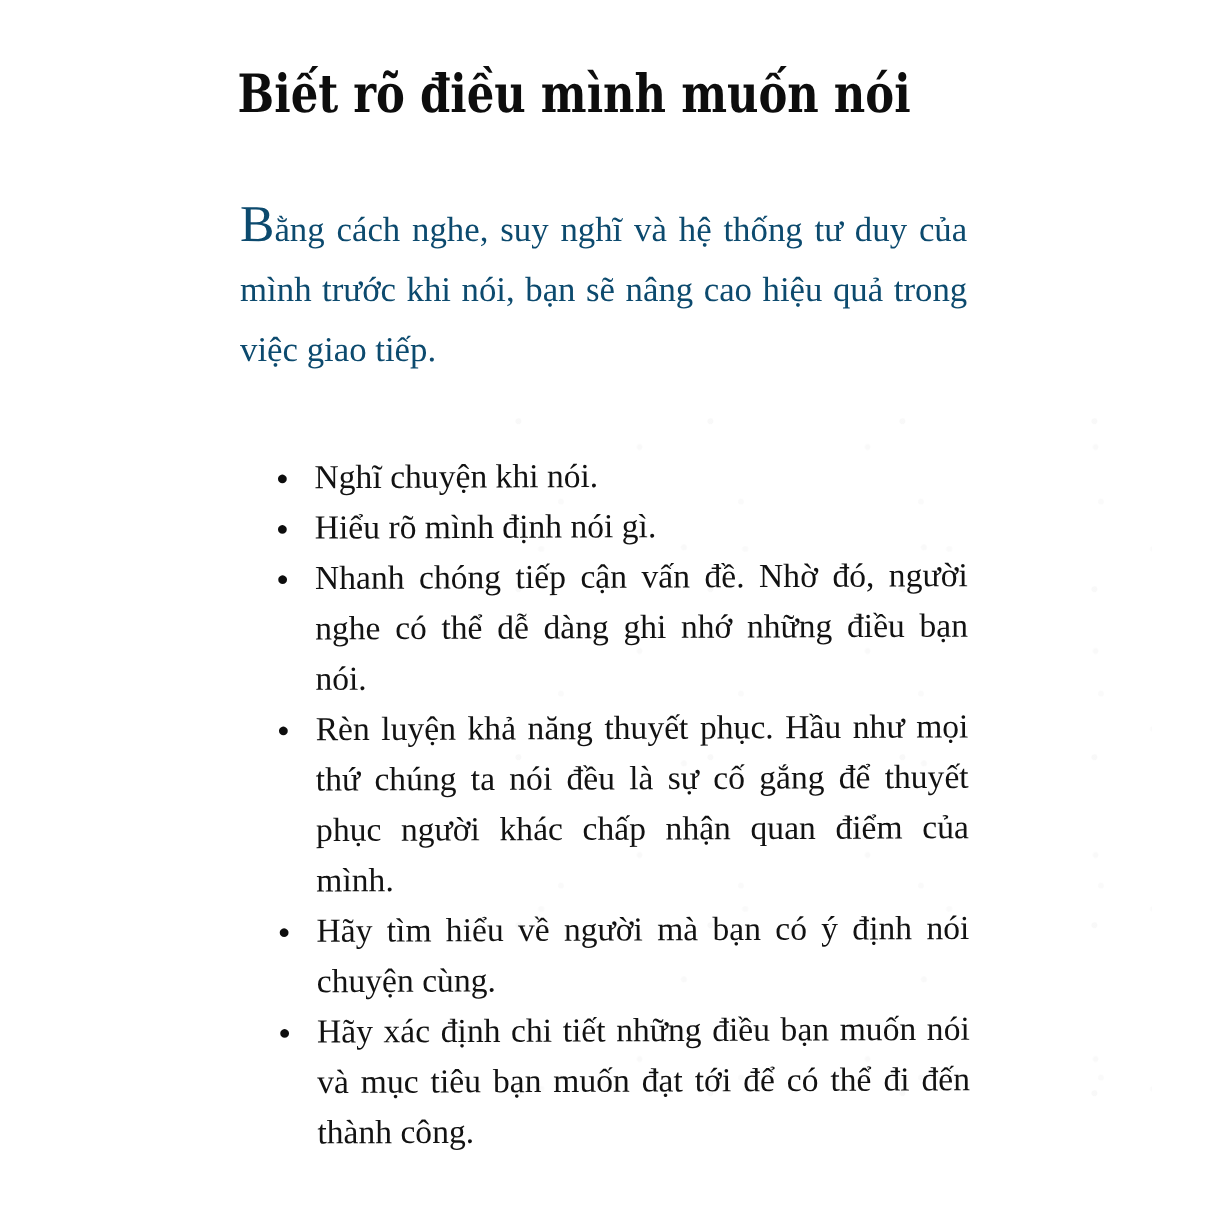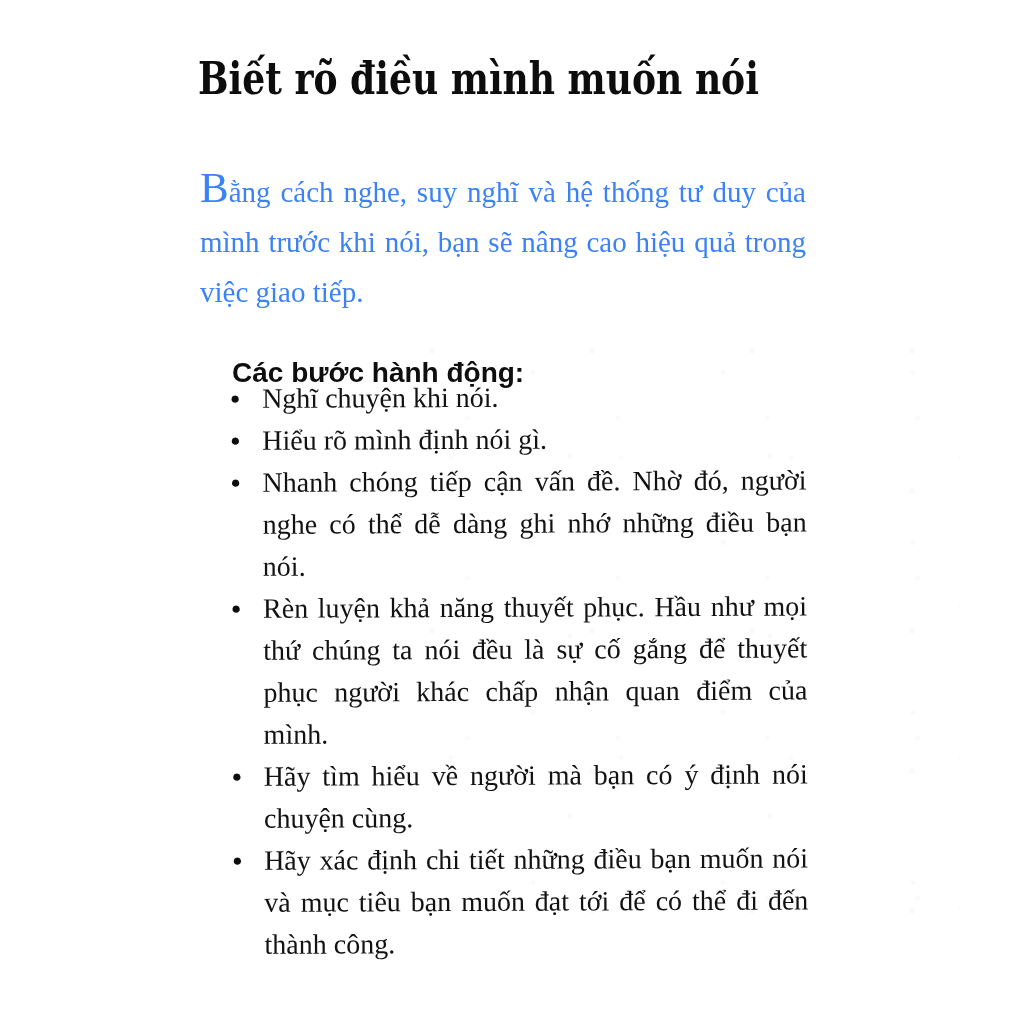--- a/index.html
+++ b/index.html
@@ -49,21 +49,21 @@
   }
   .intro {
     position: absolute;
     left: 200px;
     top: 138px;
     width: 606px;
     font-family: "Liberation Serif", "DejaVu Serif", serif;
     font-size: 29px;
     line-height: 50px;
     text-align: justify;
-    color: #3b82f6;
+    color: #0c4a6e;
   }
   .intro .initial {
     font-size: 43px;
     line-height: 0;
     font-family: "Liberation Serif", "DejaVu Serif", serif;
   }
   .section-heading {
     position: absolute;
     left: 232px;
     top: 334px;
@@ -107,21 +107,20 @@
 <body>
 
 <div class="page">
 
   <div class="scan-noise"></div>
 
   <h1 class="chapter-title">Biết rõ điều mình muốn nói</h1>
 
   <p class="intro"><span class="initial">B</span><span>ằng cách nghe, suy nghĩ và hệ thống tư duy của mình trước khi nói, bạn sẽ nâng cao hiệu quả trong việc giao tiếp.</span></p>
 
-  <h2 class="section-heading">Các bước hành động:</h2>
 
   <ul class="steps">
     <li>
       <span class="marker">●</span>
       <span>Nghĩ chuyện khi nói.</span>
     </li>
     <li>
       <span class="marker">●</span>
       <span>Hiểu rõ mình định nói gì.</span>
     </li>

